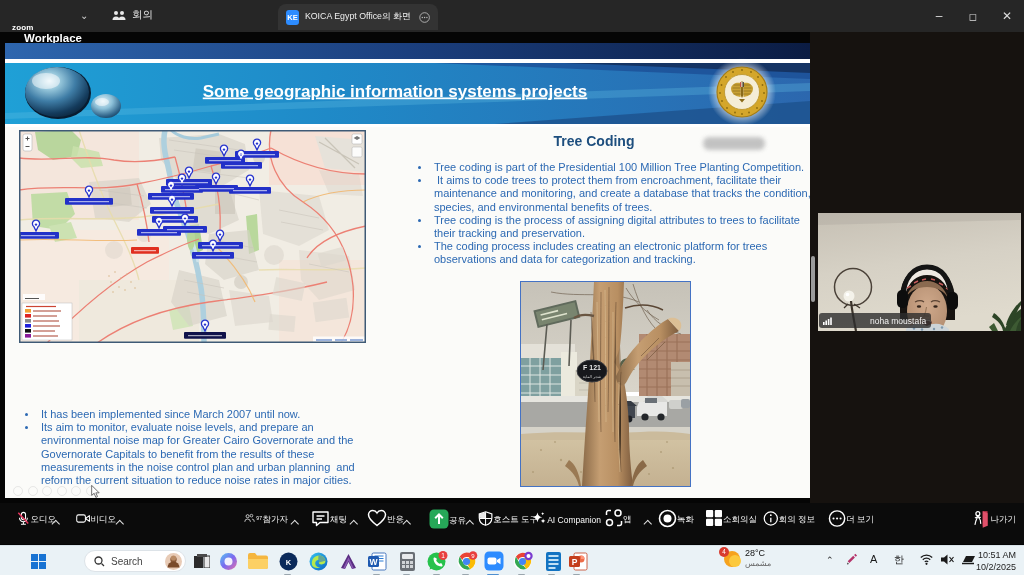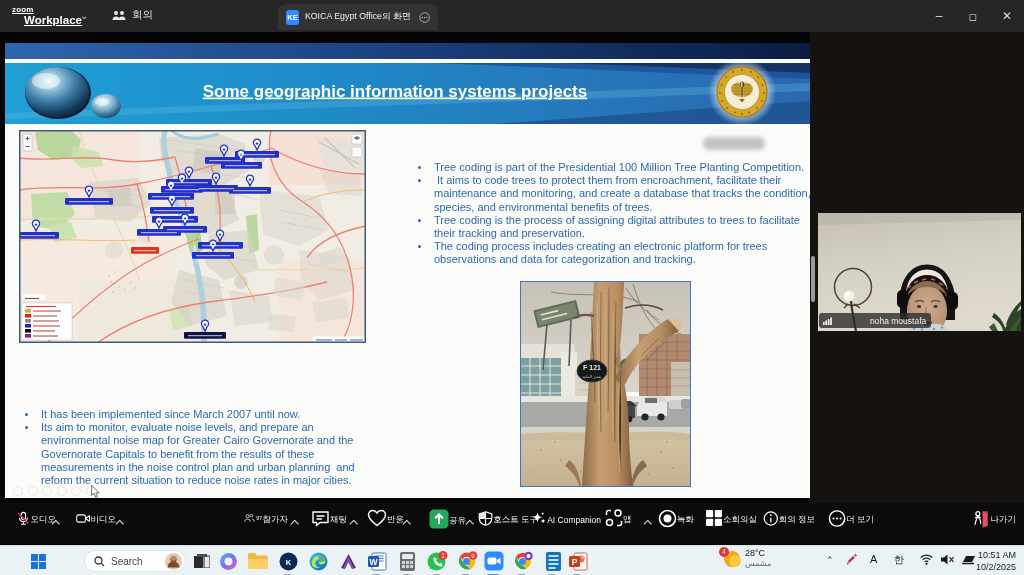--- a/index.html
+++ b/index.html
@@ -2,21 +2,21 @@
 <html><head>
 <meta charset="utf-8">
 <style>
   * { margin:0; padding:0; box-sizing:border-box; }
   html,body { width:1024px; height:575px; overflow:hidden; background:#000; font-family:"Liberation Sans", sans-serif; }
   #stage { position:relative; width:1024px; height:575px; background:#050505; }
   .abs { position:absolute; }
 
   
   #titlebar { left:0; top:0; width:1024px; height:32px; background:#262626; color:#fff; }
-  #titlebar .zoomlogo { left:12px; top:6px; line-height:1;text-decoration:underline; }
+  #titlebar .zoomlogo { left:12px; top:24px; line-height:1; }
   #titlebar .zoomlogo .z1 { font-size:8px; font-weight:bold; letter-spacing:.2px; display:block; }
   #titlebar .zoomlogo .z2 { font-size:11.5px; font-weight:bold; display:block; margin-top:1px;margin-left:12px; }
   .chev { color:#cfcfcf; font-size:10px; }
   #tb-chev { left:80px; top:10px; }
   #tb-meet { left:112px; top:8px; font-size:10.5px; color:#e8e8e8; display:flex; align-items:center; gap:6px; }
   #tab-active { left:278px; top:4px; width:160px; height:26px; background:#333333; border-radius:8px 8px 0 0; display:flex; align-items:center; padding:0 8px; gap:6px; }
   #tab-active .ke { width:15px; height:15px; background:#2d8cff; border-radius:3px; color:#fff; font-size:7.5px; font-weight:bold; display:flex; align-items:center; justify-content:center; }
   #tab-active .tt { font-size:8.8px; color:#f0f0f0; white-space:nowrap; }
   #rec-pill { left:800px; top:5px; height:22px; background:#2e2e2e; border-radius:6px; display:flex; align-items:center; padding:0 8px; gap:6px; }
   #rec-pill .shield { width:14px; height:14px; }
@@ -351,20 +351,21 @@
 
         <rect x="333" y="4" width="10" height="10" rx="1.5" fill="#ffffff" stroke="#b5b5b5" stroke-width="0.6"></rect>
         <path d="M338 6 l3.4 2 l-3.4 2 l-3.4 -2 Z" fill="#777"></path>
         <rect x="333" y="17" width="10" height="10" rx="1.5" fill="#ffffff" stroke="#b5b5b5" stroke-width="0.6" opacity="0.9"></rect>
 
         <rect x="294" y="206.5" width="53" height="6.5" fill="#ffffff" opacity="0.8"></rect>
         <path d="M297 210 h16 M316 210 h12 M331 210 h13" stroke="#7b9bd2" stroke-width="1.4"></path>
         <rect x="0.75" y="0.75" width="345.5" height="211.5" fill="none" stroke="#3e5a76" stroke-width="1.5"></rect>
       </svg>
     </div>
+    <div class="abs" id="treecoding-h2" style="left:379px;top:90px;width:420px;text-align:center;font-size:14px;font-weight:bold;color:#1d4e7e;">Tree Coding</div>
     <div class="abs" id="redact" style="left:698px;top:94px;"></div>
     <div class="abs bullets" style="left:412px;top:118px;width:400px;white-space:nowrap;margin-left:17px;">
       <div style="position:relative;">
         <div class="bdot" style="left:-16px;top:5px;width:3px;height:3px;background:#2c69b3;border-radius:50%;"></div>
         <div class="bdot" style="left:-16px;top:18px;width:3px;height:3px;background:#2c69b3;border-radius:50%;"></div>
         <div class="bdot" style="left:-16px;top:58px;width:3px;height:3px;background:#2c69b3;border-radius:50%;"></div>
         <div class="bdot" style="left:-16px;top:84px;width:3px;height:3px;background:#2c69b3;border-radius:50%;"></div>
         Tree coding is part of the Presidential 100 Million Tree Planting Competition.<br>
         &nbsp;It aims to code trees to protect them from encroachment, facilitate their<br>
         maintenance and monitoring, and create a database that tracks the condition,<br>

